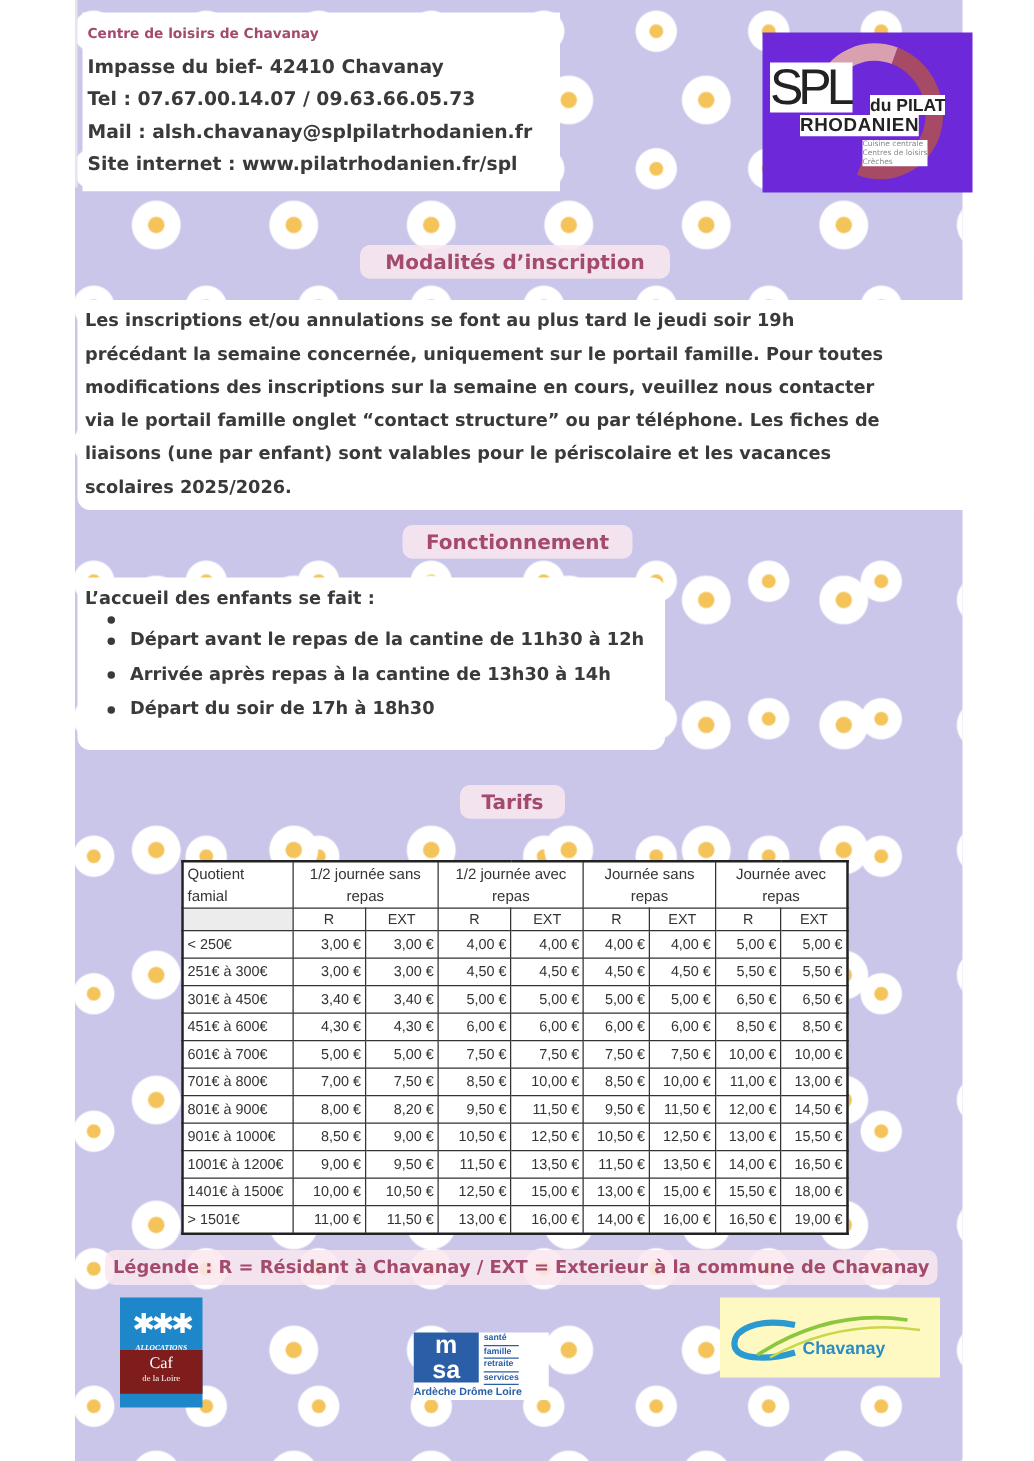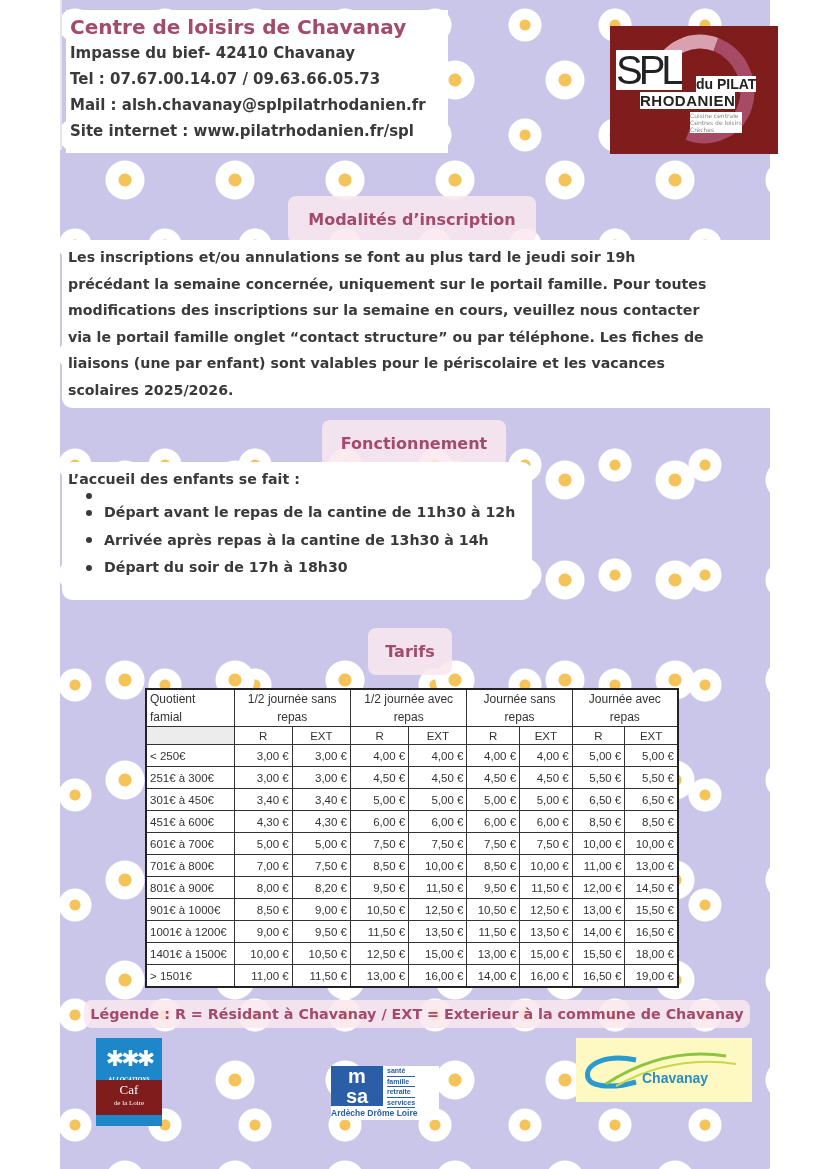--- a/index.html
+++ b/index.html
@@ -17,41 +17,41 @@
   }
   .page::before {
     content: ""; position: absolute; left: 0; top: 0; width: 2px; height: 150px;
     background: #e6e4ef;
   }
 
   .header-box {
     position: absolute; left: 66px; top: 10px; width: 382px; height: 143px;
     background: #ffffff; padding: 4px 4px 0 4px;
   }
-  .header-title { color: #a34a6d; font-weight: bold; font-size: 20px; line-height: 26px; }
+  .header-title { color: #a34a6d; font-weight: bold; font-size: 11px; line-height: 26px; }
   .header-line { color: #3a3a3a; font-weight: bold; font-size: 15px; line-height: 26px; white-space: nowrap; }
 
   .logo-spl {
     position: absolute; left: 610px; top: 26px; width: 168px; height: 128px;
-    background: #7f1d1d;
+    background: #6d28d9;
   }
   .logo-spl .arc {
     position: absolute; left: 40px; top: 8px; width: 104px; height: 110px;
     border-radius: 50%;
     border: 14px solid #a64a66; border-left-color: transparent;
     border-top-color: #d9a0b0; transform: rotate(-25deg);
   }
   .logo-spl .sp { position:absolute; left:6px; top:24px; font-family:"Liberation Sans", sans-serif; font-size:40px; color:#222; font-weight:normal; letter-spacing:-4px; background:#fff; line-height:40px; padding-right:2px;}
   .logo-spl .dupilat { position:absolute; left:62px; top:50px; font-family:"Liberation Sans", sans-serif; font-weight:bold; font-size:14px; color:#222; background:#fff;margin-left:24px; }
   .logo-spl .rhodanien { position:absolute; left:30px; top:66px; font-family:"Liberation Sans", sans-serif; font-weight:bold; font-size:15px; color:#222; letter-spacing:0.5px; background:#fff; }
   .logo-spl .sub { position:absolute; left:80px; top:86px; font-size:6px; line-height:7px; color:#888; background:#fff; }
 
   .section-title {
     position: absolute; color: #a34a6d; font-weight: bold; font-size: 16px;
-    background: rgba(250, 232, 238, 0.85); padding: 14px 10px; border-radius: 8px;
+    background: rgba(250, 232, 238, 0.85); padding: 4px 10px; border-radius: 8px;
     text-align: center; white-space: nowrap;
   }
 
   .para-box {
     position: absolute; left: 62px; top: 240px; width: 804px; height: 168px;
     background: #ffffff; border-radius: 10px; padding: 4px 6px;
   }
   .para-line { color: #3a3a3a; font-weight: bold; font-size: 14.2px; line-height: 26.5px; white-space: nowrap; }
 
   .func-box {

